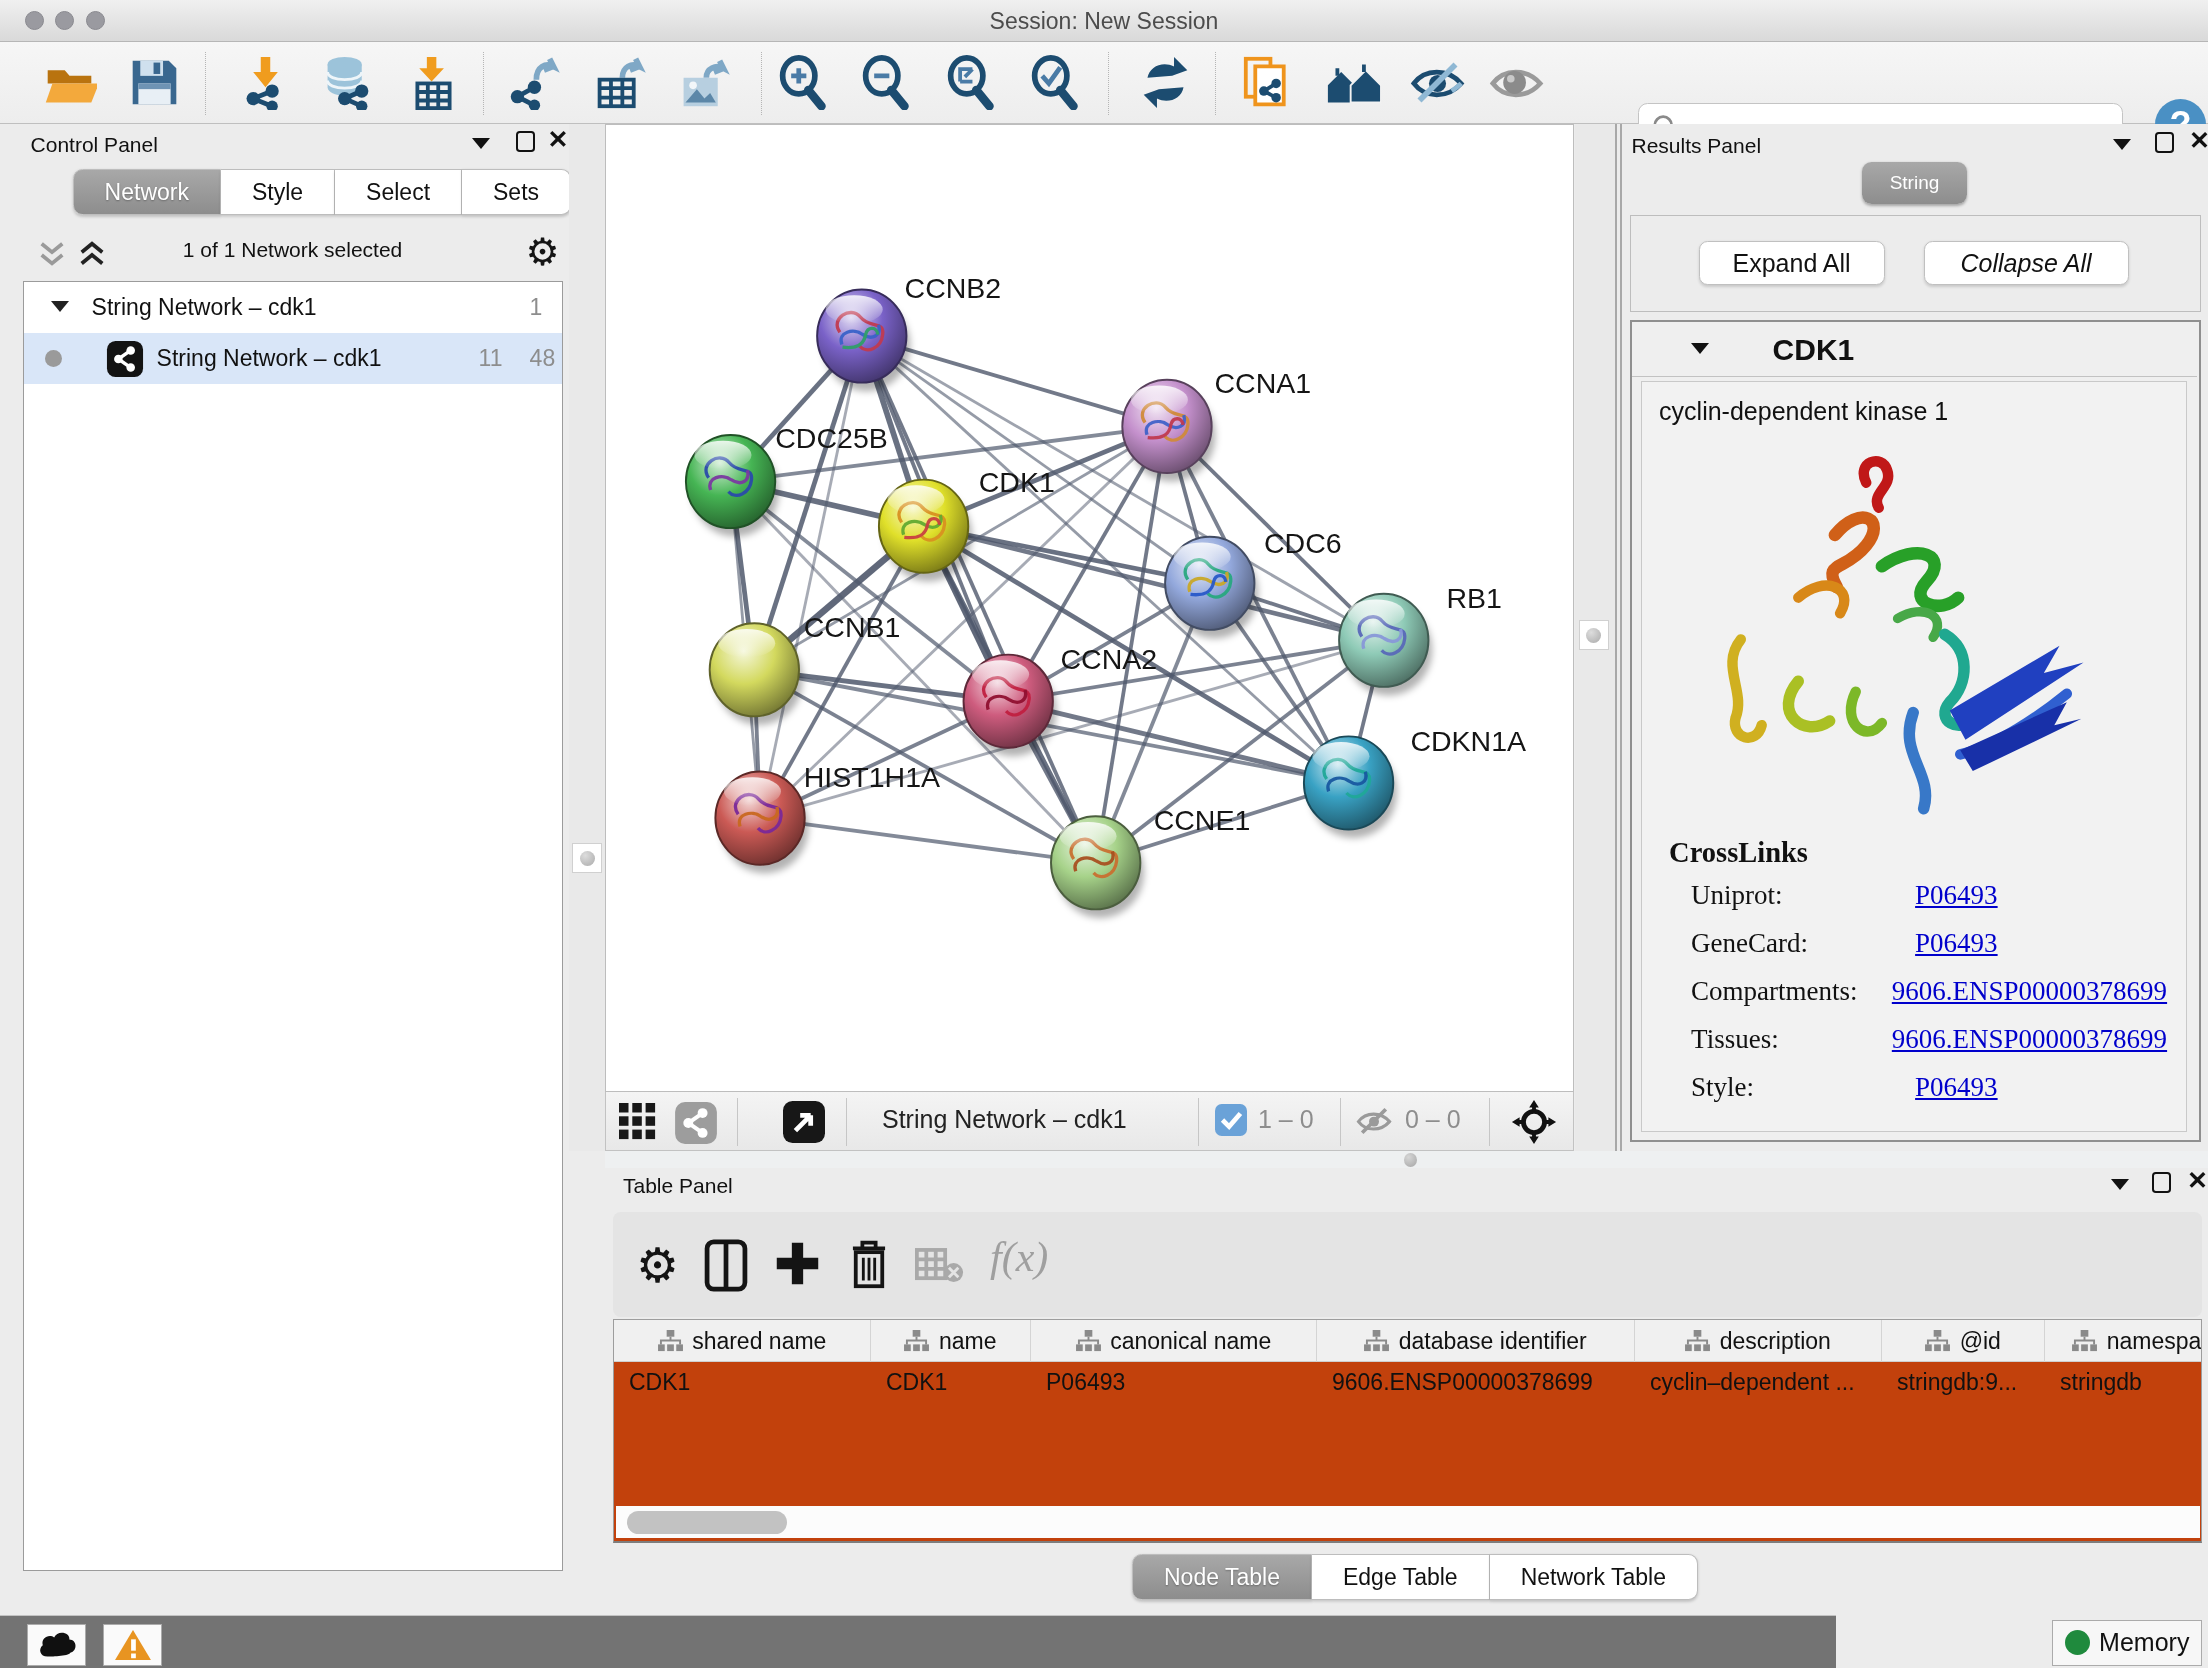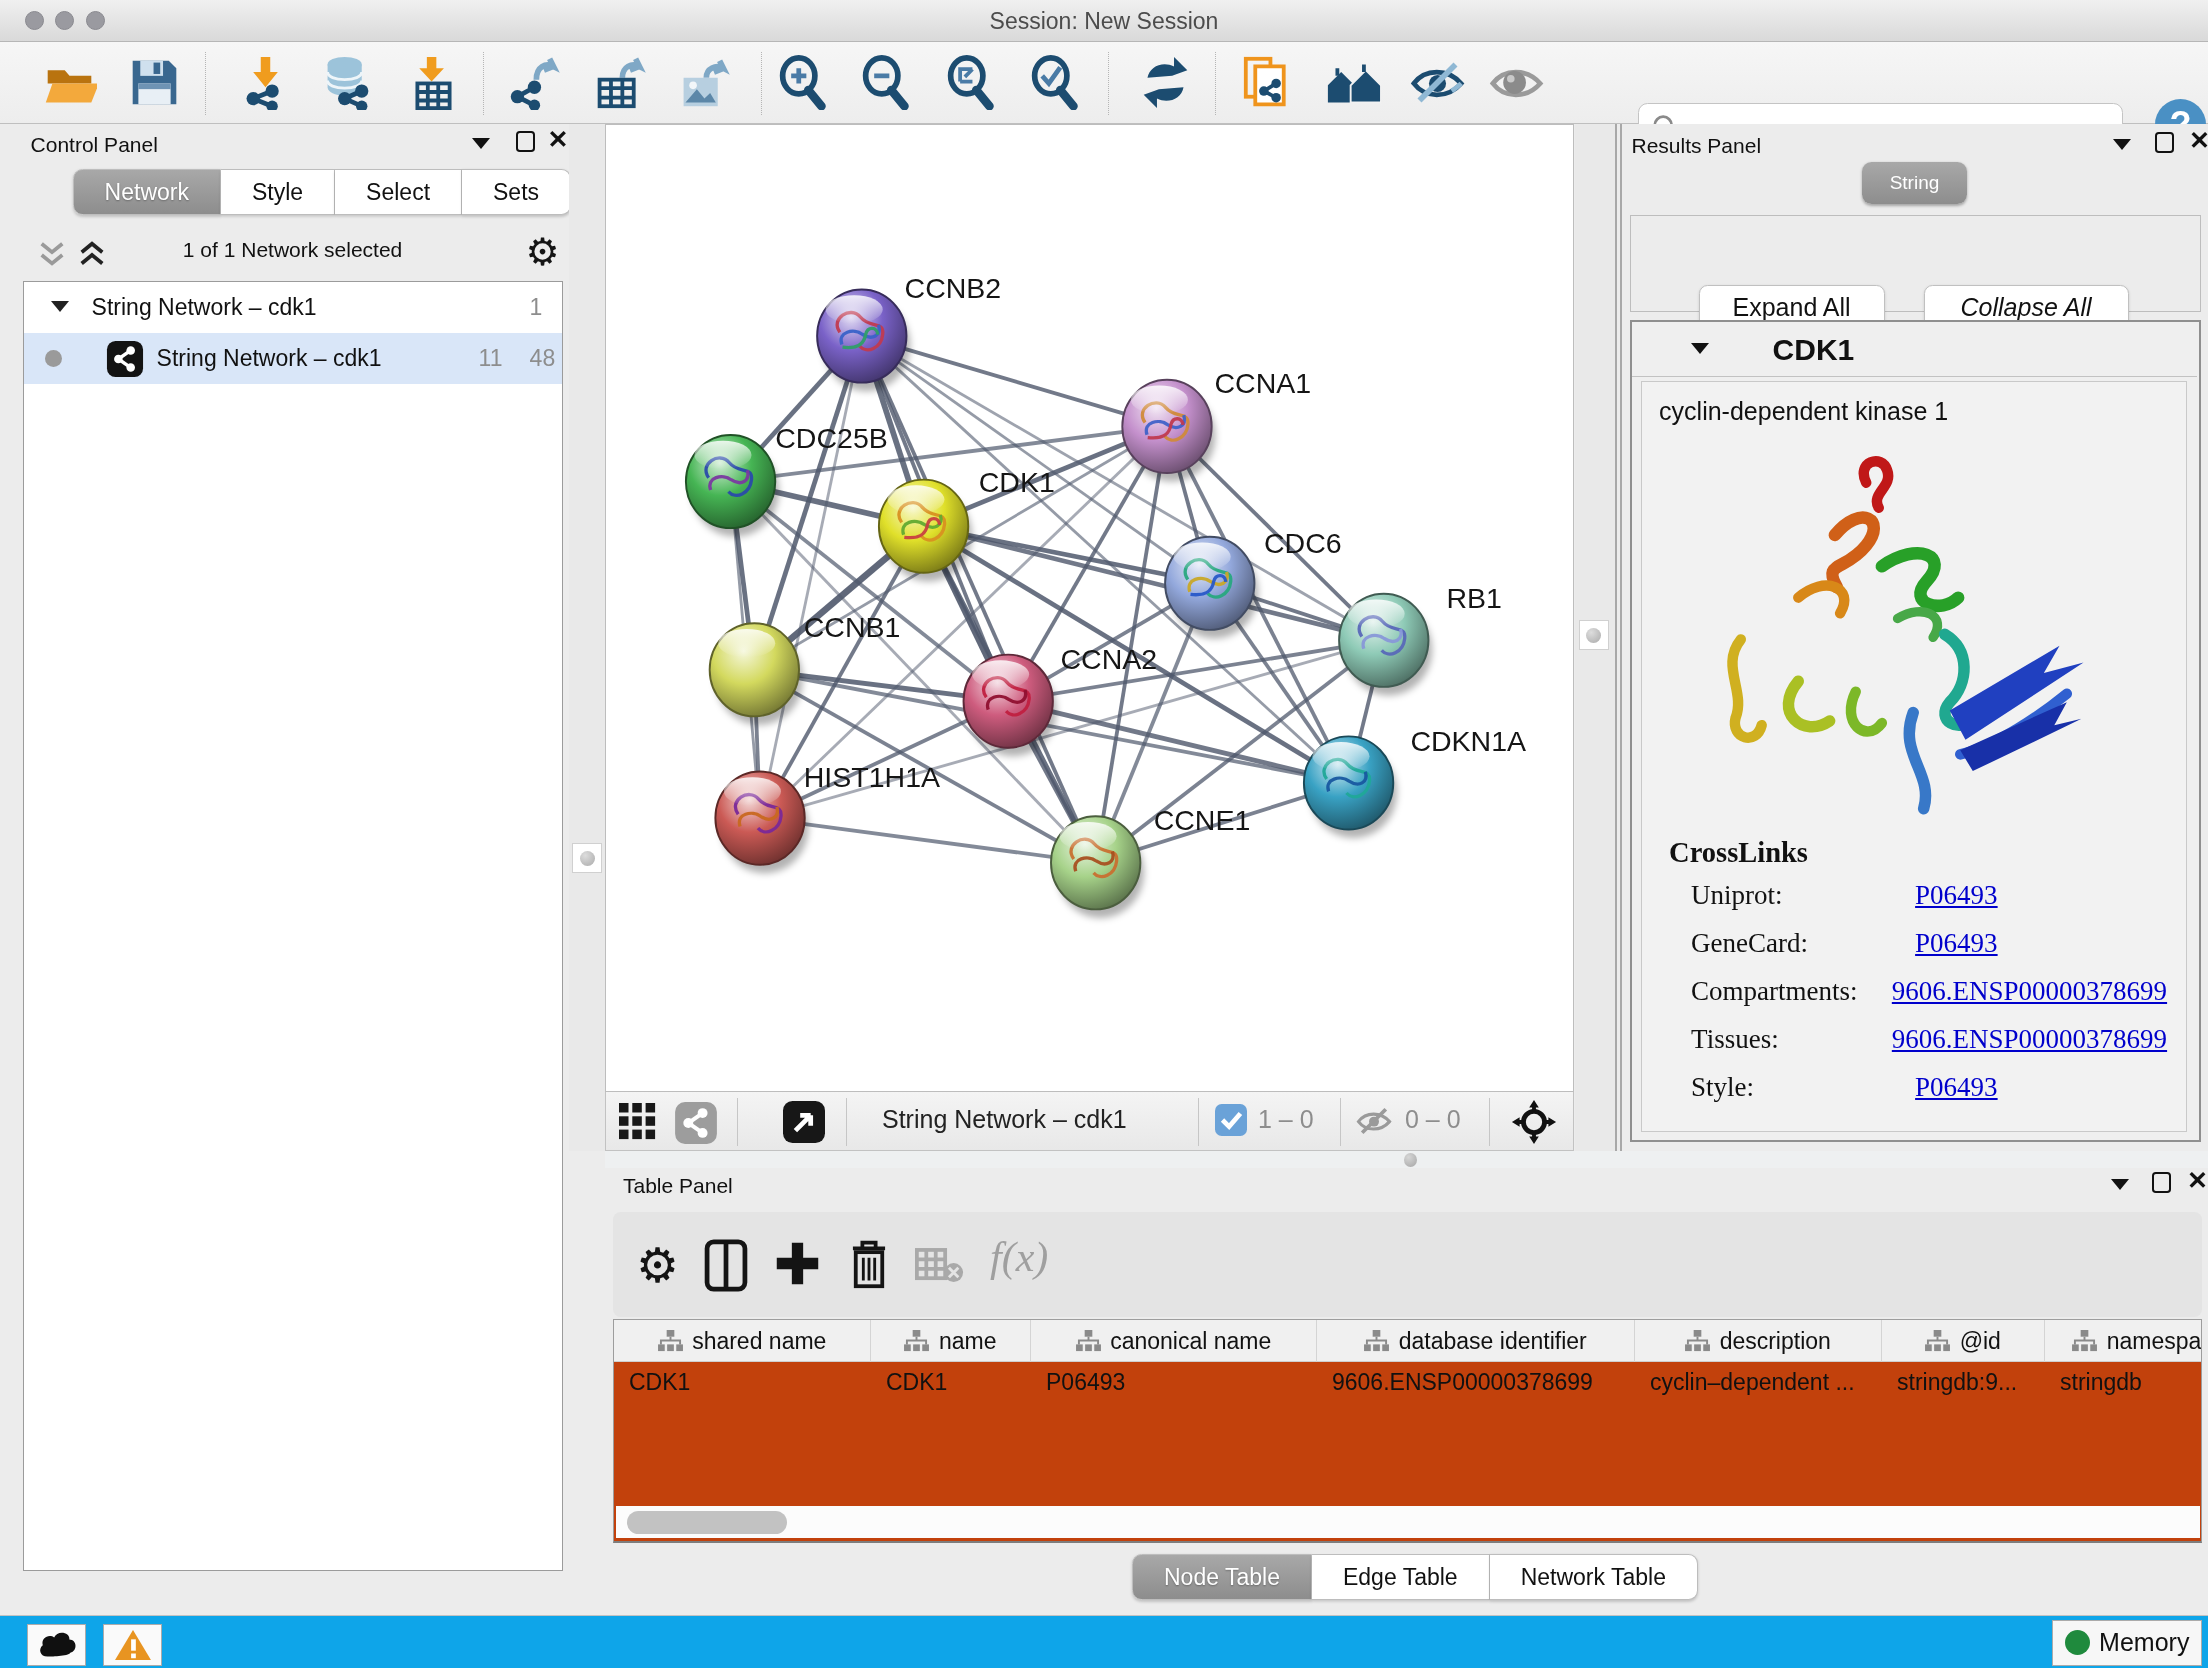--- a/index.html
+++ b/index.html
@@ -45,40 +45,40 @@
   .cv-toolbar{position:absolute;left:605px;top:1092px;width:969px;height:59px;
     background:linear-gradient(#f4f4f4,#e8e8e8);border:1px solid #c2c2c2;border-top:none;}
   .cv-sep{position:absolute;top:5.7px;height:48px;border-left:1px solid #c6c6c6;}
   .blkbtn{position:absolute;top:8.6px;width:42px;height:42px;border-radius:9.5px;background:#171717;}
   .splitterV{position:absolute;top:124px;height:1027px;background:#e9e9e9;}
   .handle{position:absolute;width:30px;height:30px;background:#fff;border:1px solid #d0d0d0;}
   .handle::after{content:"";position:absolute;left:6.7px;top:6.7px;width:15px;height:15px;border-radius:50%;
     background:radial-gradient(circle at 35% 30%,#ddd,#aaa);}
   
   .rbtn{position:absolute;height:44px;background:#fff;border:1px solid #c0c0c0;border-radius:8.6px;
-    font-size:25px;text-align:center;box-shadow:0 1.9px 2.9px rgba(0,0,0,0.15);color:#111;margin-top:44px;}
+    font-size:25px;text-align:center;box-shadow:0 1.9px 2.9px rgba(0,0,0,0.15);color:#111;}
   .serif{font-family:"Liberation Serif",serif;}
   .xl-label{font-size:27px;color:#111;}
   .xl-value{font-size:27px;color:#0000cc;text-decoration:underline;}
   
   .tp-toolbox{position:absolute;left:613px;top:1212px;width:1589px;height:105px;background:#e4e4e4;
     border-radius:7.6px;}
   .tablebox{position:absolute;left:613px;top:1319px;width:1589px;height:224px;background:#c2410c;
     border:1px solid #9d9d9d;border-bottom:2.9px solid #7d7d7d;overflow:hidden;}
   .thead{position:absolute;left:0;top:0;height:42px;background:#f0f0f0;border-bottom:1px solid #cfcfcf;
     display:flex;}
   .thcell{height:42px;border-right:1px solid #d4d4d4;display:flex;align-items:center;
     justify-content:center;font-size:23px;color:#111;gap:9.5px;flex:0 0 auto;overflow:hidden;white-space:nowrap;}
   .tdrow{position:absolute;left:0;top:42px;height:40px;display:flex;}
   .tdcell{height:40px;padding-left:15px;display:flex;align-items:center;font-size:23px;color:#111;
     flex:0 0 auto;overflow:hidden;white-space:nowrap;}
   .hscroll{position:absolute;left:1.9px;top:186px;width:1584px;height:32px;background:#fcfcfc;}
   .hthumb{position:absolute;left:11.4px;top:4.8px;width:160px;height:23px;border-radius:11.4px;background:#c2c2c2;}
   
-  .statusbar{position:absolute;left:0;top:1615px;width:2208px;height:53px;background:#0ea5e9;
+  .statusbar{position:absolute;left:0;top:1615px;width:1836px;height:53px;background:#737373;
     border-top:1.9px solid #c2c2c2;}
   .sq-btn{position:absolute;top:7.6px;width:59px;height:42px;background:#fafafa;border:1.9px solid #ababab;
     display:flex;align-items:center;justify-content:center;}
   svg text{font-family:"Liberation Sans",sans-serif;}
 </style>
 </head>
 <body>
 
 <div id="app">
 

